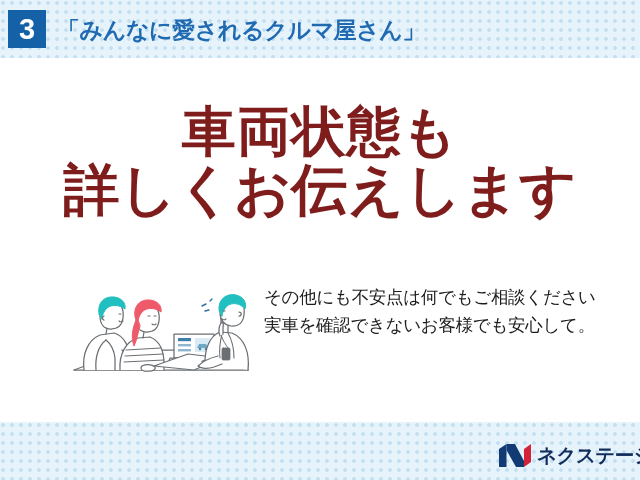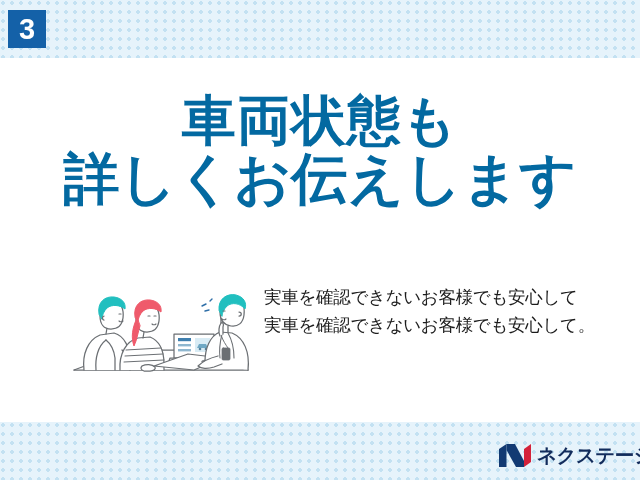--- a/index.html
+++ b/index.html
@@ -73,24 +73,24 @@
   #header-tail {
     font-size: 18px;
     font-weight: bold;
     letter-spacing: -0.2px;
   }
 
   
   #headline {
     position: absolute;
     left: 0;
-    top: 92px;
+    top: 103px;
     width: 640px;
     text-align: center;
-    color: #0369a1;
+    color: #7f1d1d;
     font-weight: bold;
     letter-spacing: 1px;
     line-height: 1.06;
   }
   #headline .l1 {
     display: block;
     font-size: 54px;
   }
   #headline .l2 {
     display: block;
@@ -148,20 +148,21 @@
 </head>
 <body>
 
 <div id="frame">
 
   <div id="top-band" class="dot-band"></div>
 
   <div id="badge-3">3</div>
 
   <div id="header-text">
+    <span id="header-main">「みんなに愛されるクルマ屋さん」</span>
   </div>
 
   <div id="headline">
     <span class="l1">車両状態も</span>
     <span class="l2">詳しくお伝えします</span>
   </div>
 
   <div id="illustration">
     <svg viewBox="0 0 192 112" width="192" height="112" xmlns="http://www.w3.org/2000/svg">
       <g fill="none" stroke="#6b6f73" stroke-width="1.25" stroke-linecap="round" stroke-linejoin="round">
@@ -247,21 +248,21 @@
         <path d="M177 34 C180 34 180 38 177 38"></path>
 
         <path d="M140 28 L144 26" stroke="#2f6fa8" stroke-width="1.4"></path>
         <path d="M143 33 L147 32" stroke="#2f6fa8" stroke-width="1.4"></path>
         <path d="M148 23 L150 21" stroke="#2f6fa8" stroke-width="1.4"></path>
       </g>
     </svg>
   </div>
 
   <div id="body-copy">
-    <div>実車を確認できないお客様でも安心して</div>
+    <div>その他にも不安点は何でもご相談ください</div>
     <div>実車を確認できないお客様でも安心して。</div>
   </div>
 
   <div id="bottom-band" class="dot-band"></div>
 
   <div id="logo">
     <svg id="logo-mark" viewBox="0 0 34 25" xmlns="http://www.w3.org/2000/svg">
 
       <path d="M1 24 L1 6 L8.5 1 L8.5 24 Z" fill="#123a73"></path>
 

